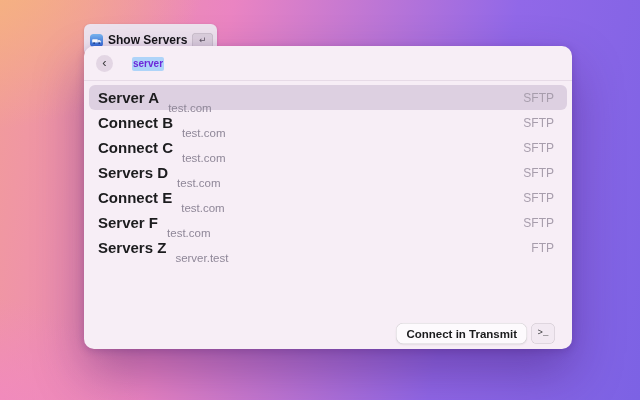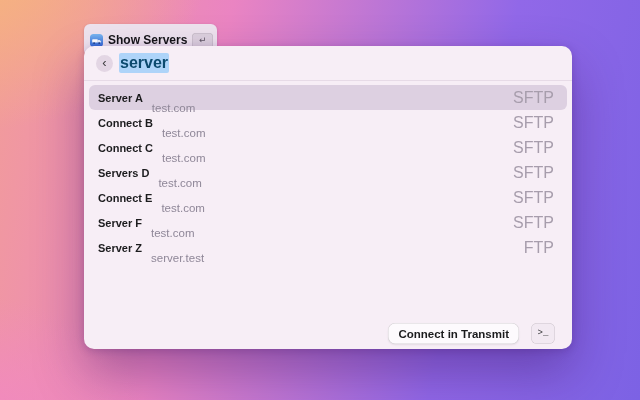--- a/index.html
+++ b/index.html
@@ -34,34 +34,34 @@
   .search-bar{
     height:34px;display:flex;align-items:center;padding:0 12px;
     border-bottom:1px solid #e7dbe7;
   }
   .back-btn{
     width:17px;height:17px;border-radius:50%;background:#e3d6e4;
     display:flex;align-items:center;justify-content:center;
     font-size:13px;line-height:1;color:#3c3c3e;cursor:pointer;flex:none;
     padding-bottom:1px;box-sizing:border-box;
   }
-  .query-wrap{margin-left:6px;font-size:16px;font-weight:700;color:#0c4a6e;cursor:text;flex:1;}
+  .query-wrap{margin-left:19px;font-size:10px;font-weight:700;color:#6d28d9;cursor:text;flex:1;}
   .query-sel{background:var(--selection-highlight,#aed4f9);border-radius:2px;padding:1px 1px 2px;}
   .list{padding:4px 5px 0;}
   .row{
     height:25px;display:flex;align-items:center;border-radius:6px;
     padding:0 13px 0 9px;cursor:default;
   }
   .row.selected{background:var(--row-selected,#ddd0e1);}
-  .row .name{font-size:11px;font-weight:700;color:#1c1c1e;white-space:nowrap;}
+  .row .name{font-size:15px;font-weight:700;color:#1c1c1e;white-space:nowrap;}
   .row .host{margin-left:9px;font-size:11.5px;color:#8f8798;white-space:nowrap;margin-top:20px;}
-  .row .proto{margin-left:auto;font-size:16px;color:#a79dac;white-space:nowrap;}
+  .row .proto{margin-left:auto;font-size:12px;color:#a79dac;white-space:nowrap;}
   .footer{
     position:absolute;right:17px;bottom:5px;
-    display:flex;align-items:center;gap:12px;
+    display:flex;align-items:center;gap:4px;
   }
   .connect-btn{
     height:21px;padding:0 10px;background:#fdfafd;border-radius:7px;
     display:flex;align-items:center;
     font-size:11.5px;font-weight:600;color:#1b1b1d;
     box-shadow:inset 0 0 0 .5px rgba(0,0,0,.16), 0 1px 2px rgba(0,0,0,.08);
     cursor:pointer;white-space:nowrap;
   }
   .footer-keycap{
     height:21px;min-width:24px;background:#f2e9f2;border-radius:6px;
@@ -126,21 +126,21 @@
     <span class="name">Connect E</span>
     <span class="host">test.com</span>
     <span class="proto">SFTP</span>
   </div>
       <div class="row">
     <span class="name">Server F</span>
     <span class="host">test.com</span>
     <span class="proto">SFTP</span>
   </div>
       <div class="row">
-    <span class="name">Server Z</span>
+    <span class="name">Servers Z</span>
     <span class="host">server.test</span>
     <span class="proto">FTP</span>
   </div>
     </div>
 
   <div class="footer">
     <div class="connect-btn">
       <span>Connect in Transmit</span>
     </div>
     <span class="footer-keycap">&gt;_</span>

